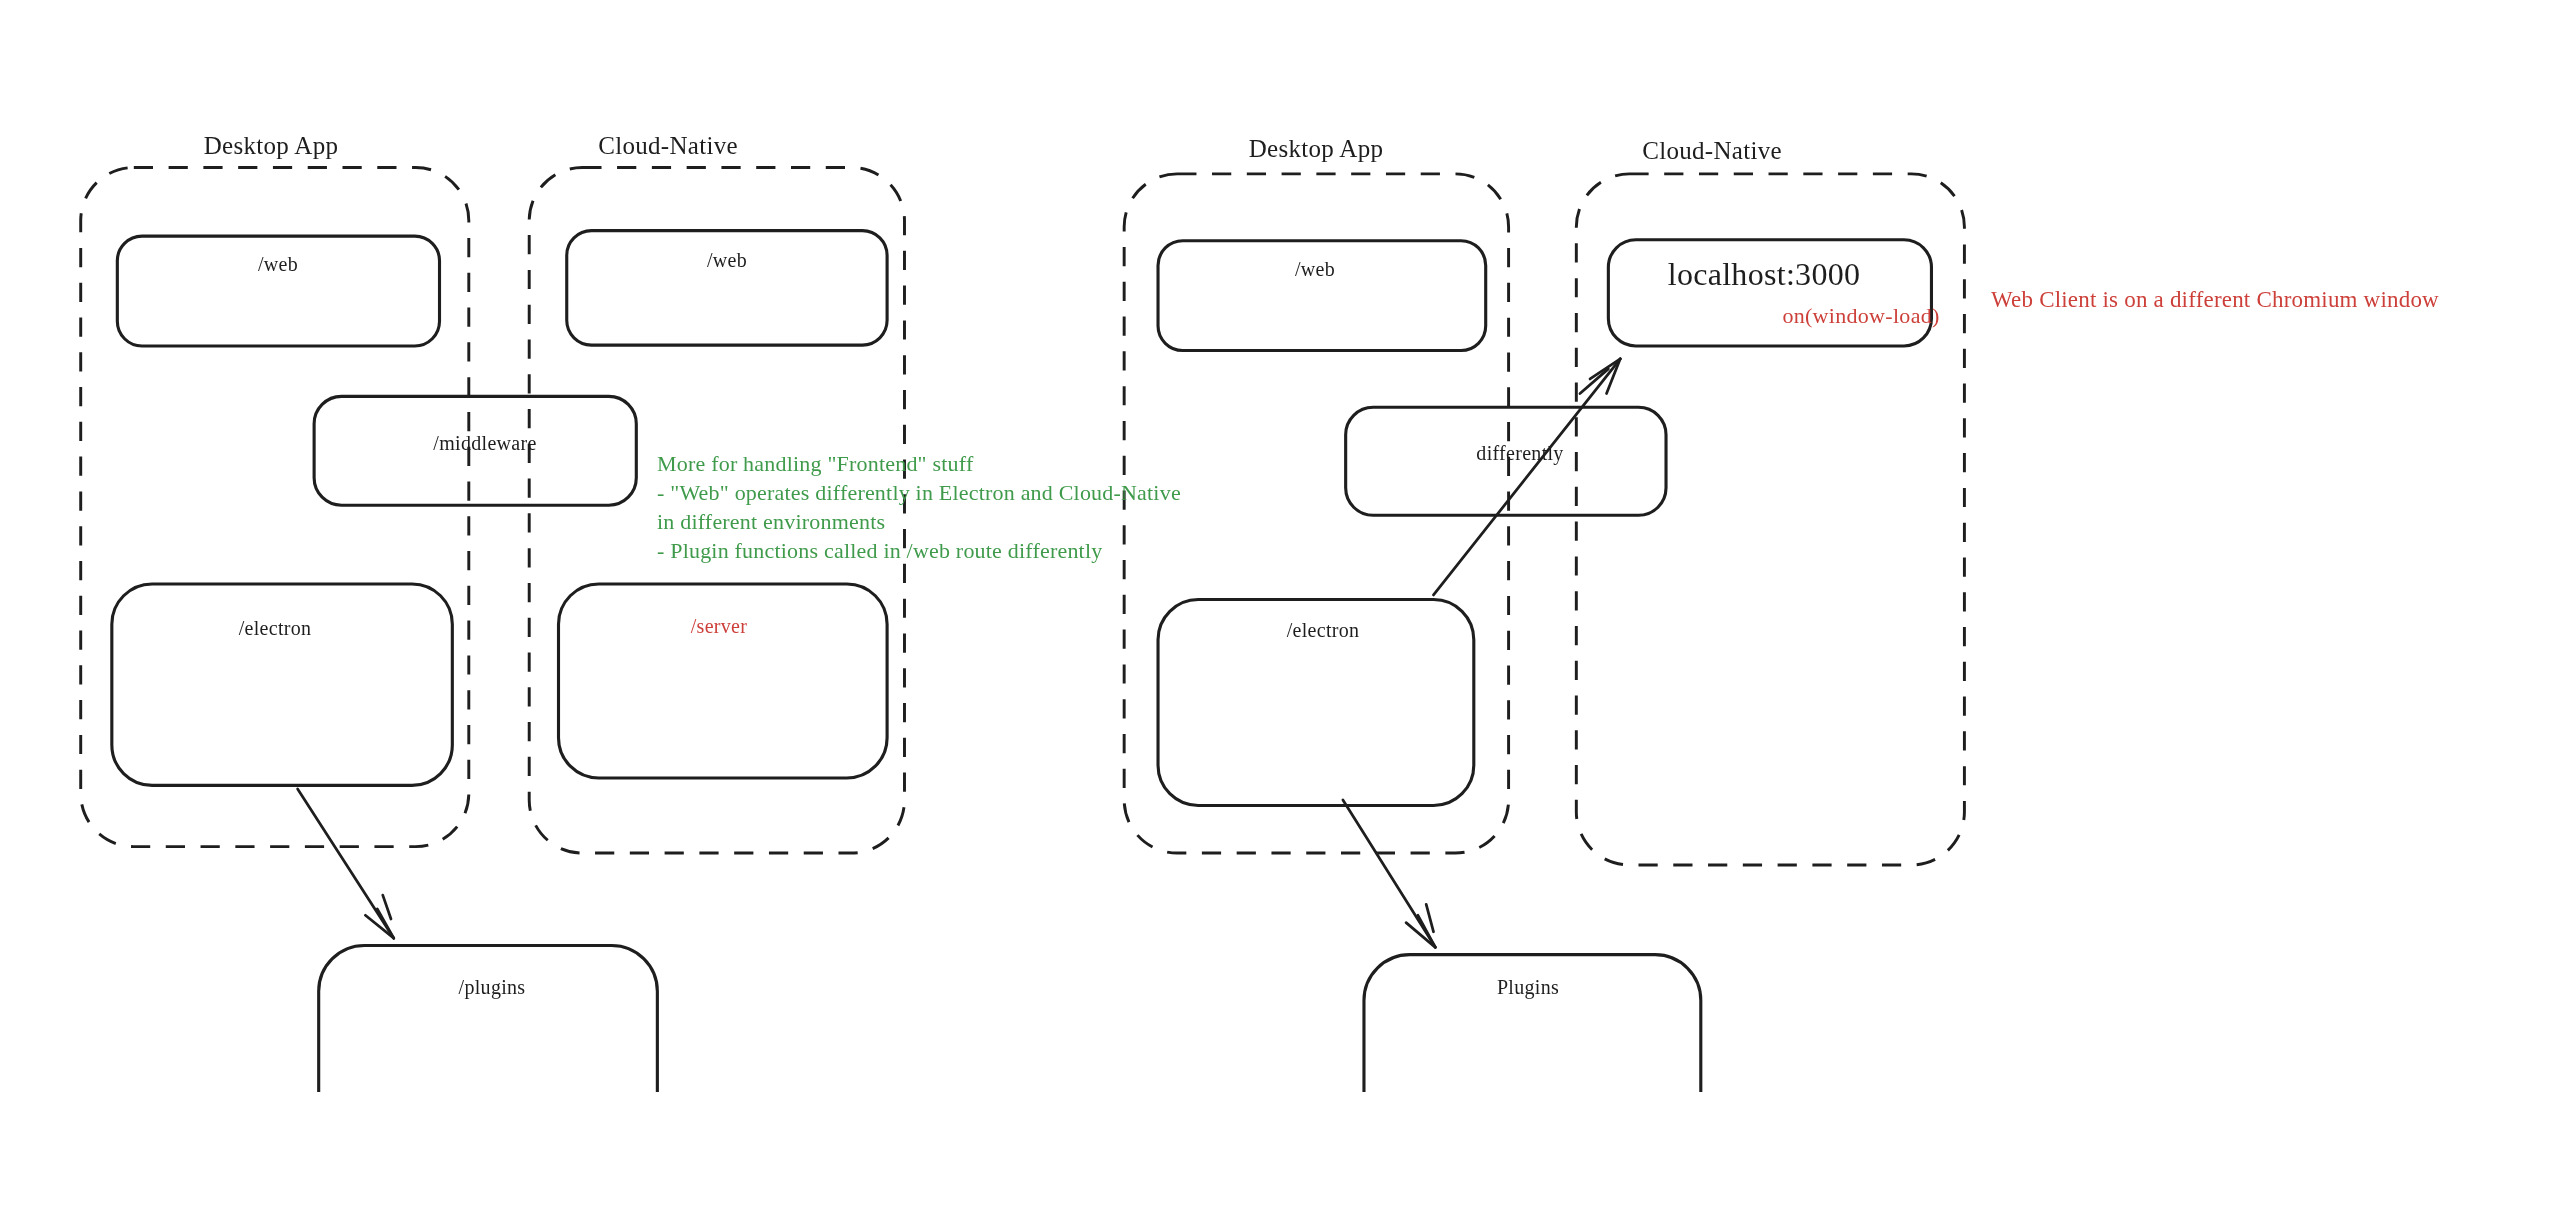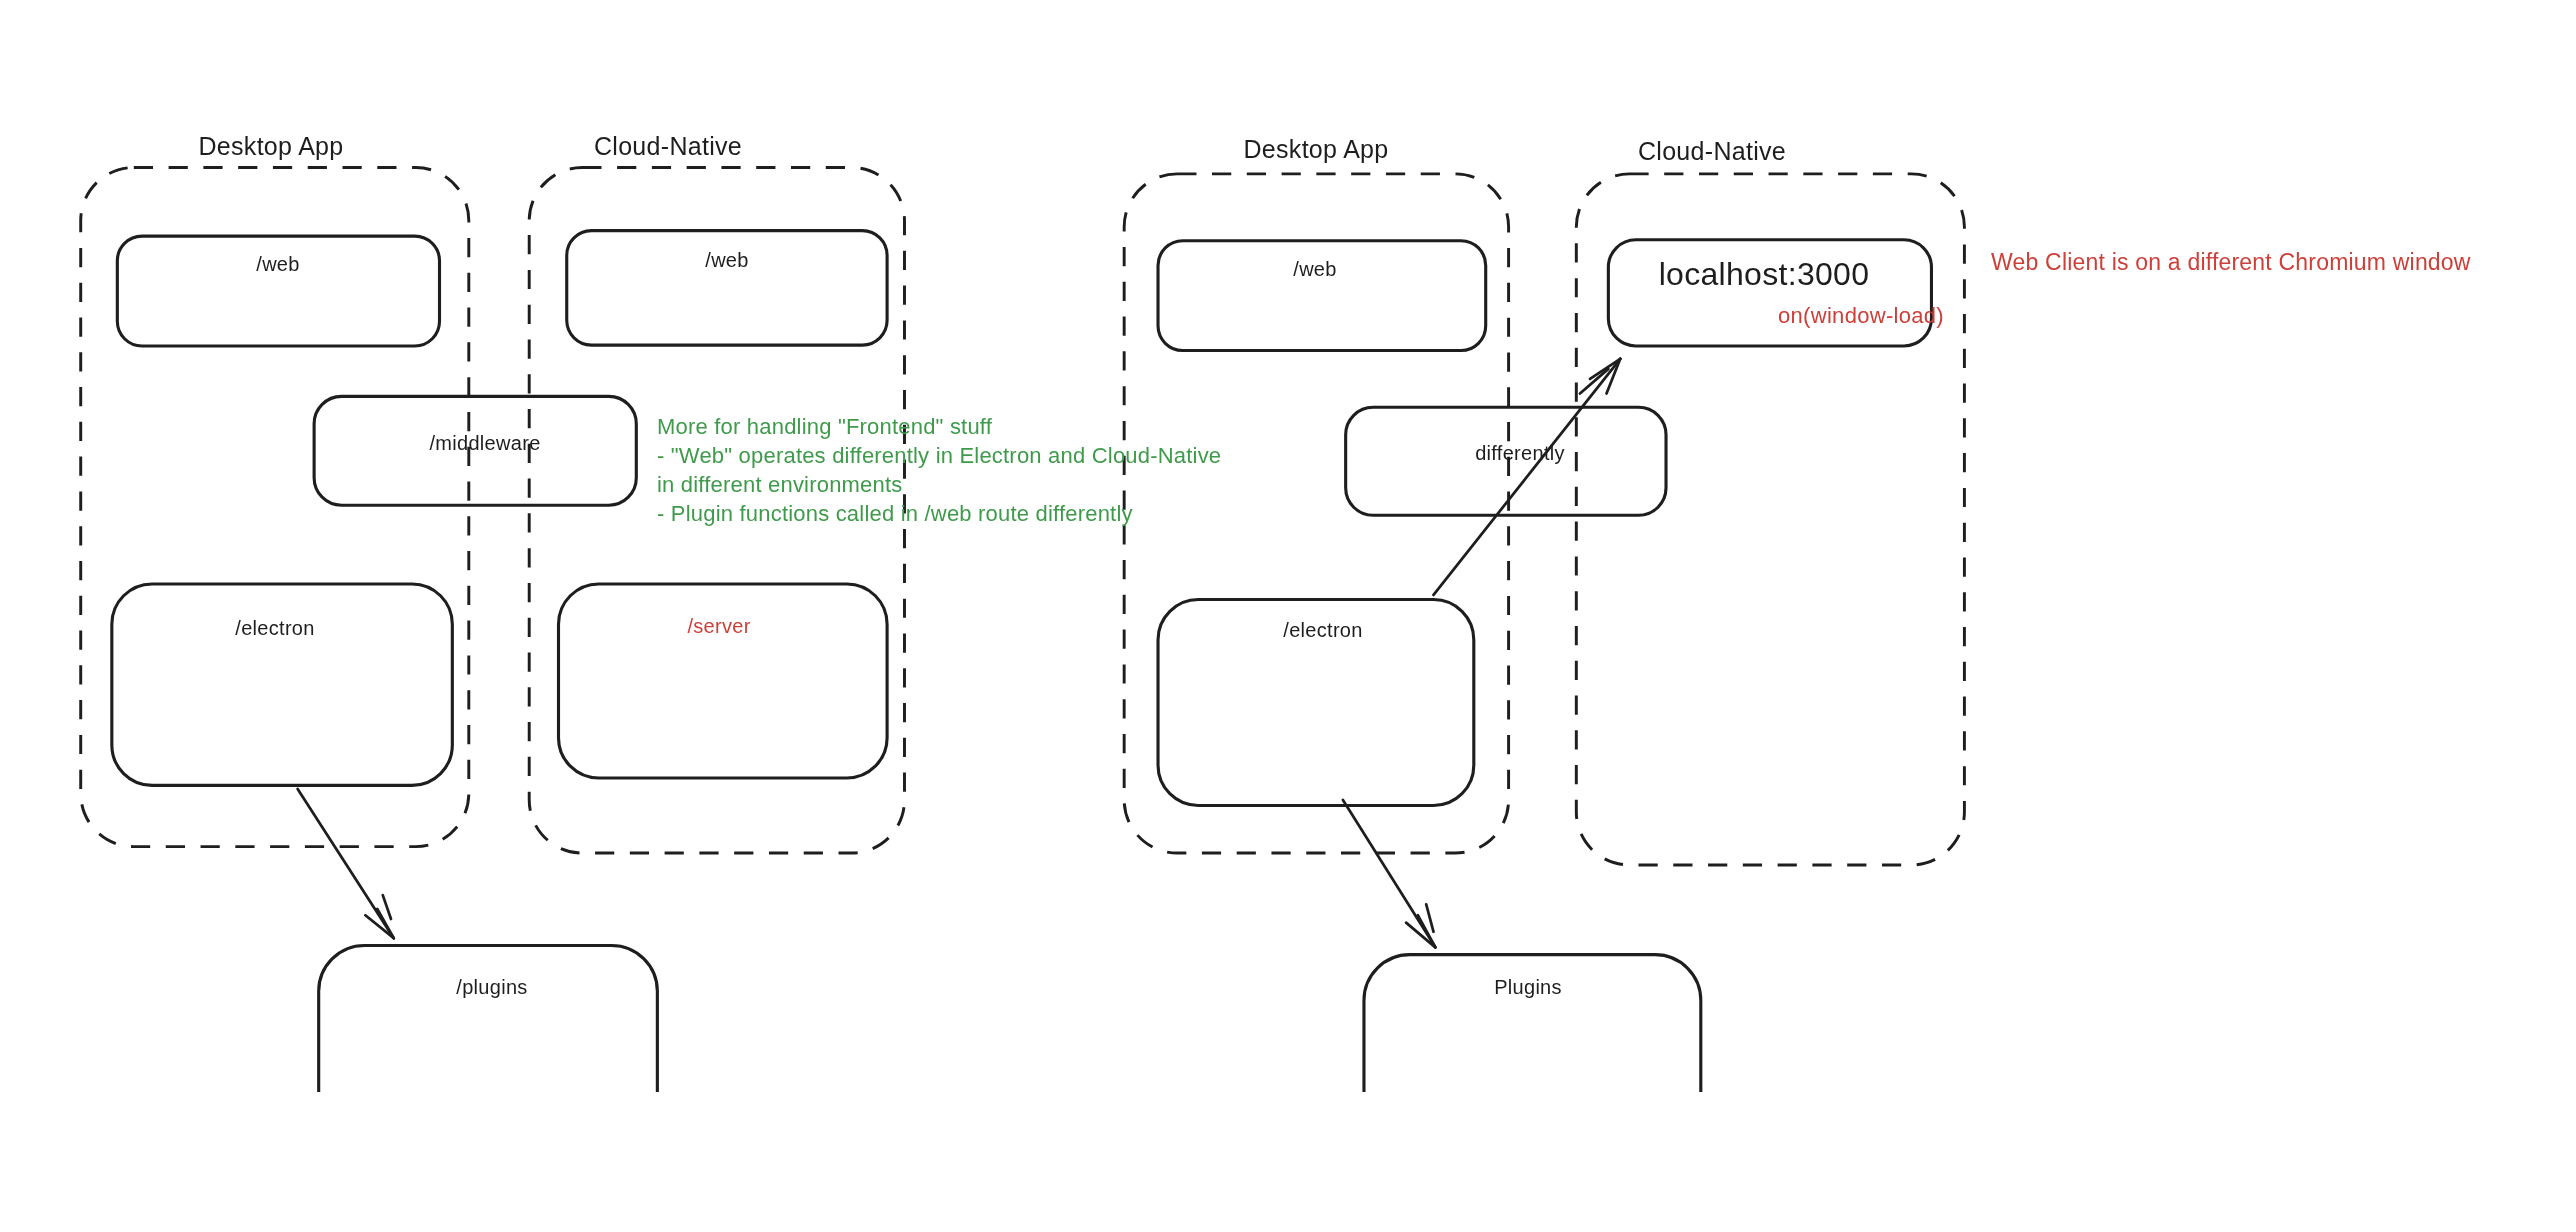--- a/index.html
+++ b/index.html
@@ -9,21 +9,21 @@
     --canvas: #ffffff;
   }
   * { margin: 0; padding: 0; box-sizing: border-box; }
   html, body { background: #ffffff; }
   .canvas {
     position: relative;
     width: 2576px;
     height: 1092px;
     background: var(--canvas);
     overflow: hidden;
-    font-family: Liberation Sans, sans-serif;
+    font-family: Liberation Serif, serif;
     color: var(--stroke);
   }
   svg.layer {
     position: absolute;
     left: 0; top: 0;
     width: 2576px; height: 1232px;
   }
   .group-rect {
     fill: none;
     stroke: var(--stroke);
@@ -51,20 +51,21 @@
     color: var(--stroke);
   }
   .group-label { font-size: 25px; }
   .red-text   { color: var(--red); }
   .green-text { color: var(--green); }
   .note {
     position: absolute;
     white-space: nowrap;
     font-size: 22px;
     letter-spacing: 0.2px;
+    margin-top: 37px;
   }
   .note .note-line { line-height: 29px; }
   .note-red { font-size: 23px; }
   .note-red .note-line { line-height: 35px; }
 </style>
 </head>
 <body>
 
 <div class="canvas">
 

